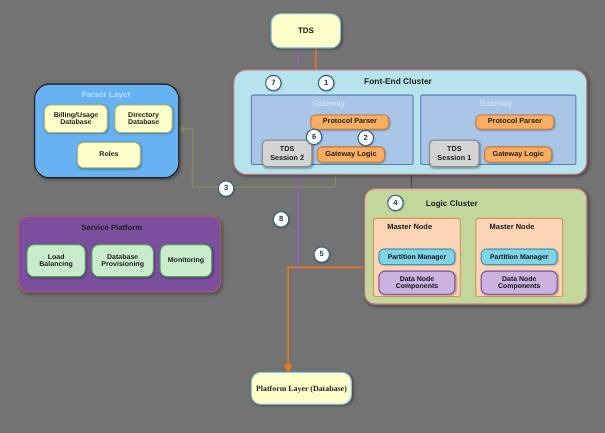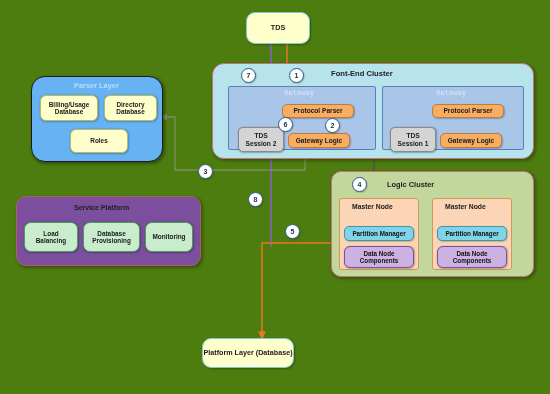--- a/index.html
+++ b/index.html
@@ -1,38 +1,38 @@
 <!DOCTYPE html>
 <html><head>
 <meta charset="utf-8">
 <style>
   html,body{margin:0;padding:0;background:#ffffff;}
   body{font-family:"Liberation Sans",sans-serif;}
-  #stage{position:relative;width:550px;height:394px;background:#4d7c0f;overflow:hidden;}
+  #stage{position:relative;width:550px;height:394px;background:#737373;overflow:hidden;}
 
   .node{position:absolute;box-sizing:border-box;display:flex;align-items:center;justify-content:center;text-align:center;line-height:1.12;}
   .lbl{display:block;}
 
   
   .yellow{
     background:#ffffcc;border:1.4px solid #7ec8d6;border-radius:9px;
     color:#1a1a1a;font-size:7.2px;font-weight:bold;
     box-shadow:1px 1px 2px rgba(0,0,0,.30);
   }
   
   .feCluster{
     background:#b7e3ec;border:1.6px solid #c0757d;border-radius:12px;
     box-shadow:1.5px 1.5px 3px rgba(0,0,0,.30);
   }
   .feTitle{position:absolute;font-size:7.6px;font-weight:bold;color:#222;}
 
   .gateway{
     background:#a9c5e8;border:1.1px solid #5b7fb5;border-radius:2px;
   }
-  .gwTitle{position:absolute;font-size:7.2px;font-weight:bold;color:#cfe0f2;font-family:Liberation Mono, monospace;}
+  .gwTitle{position:absolute;font-size:7.2px;font-weight:bold;color:#cfe0f2;}
 
   .orangeBox{
     background:#f7ad62;border:1px solid #c4793a;border-radius:5px;
     color:#1a1a1a;font-size:6.6px;font-weight:bold;
     box-shadow:.8px .8px 1.6px rgba(0,0,0,.28);
   }
   .grayBox{
     background:#d4d4d4;border:1px solid #8a8a8a;border-radius:5px;
     color:#1a1a1a;font-size:6.6px;font-weight:bold;
     box-shadow:.8px .8px 1.6px rgba(0,0,0,.28);
@@ -221,21 +221,21 @@
   <div class="node masterNode" style="left:432px;top:198px;width:80px;height:72px;"></div>
   <div class="mnTitle" style="left:445px;top:203px;">Master Node</div>
   <div class="node cyanBox" style="left:437px;top:226px;width:70px;height:15px;">
     <span class="lbl">Partition Manager</span>
   </div>
   <div class="node purpBox" style="left:437px;top:246px;width:70px;height:22px;flex-direction:column;">
     <span class="lbl">Data Node</span>
     <span class="lbl">Components</span>
   </div>
 
-  <div class="node yellow" style="left:202px;top:338px;width:92px;height:30px;">
+  <div class="node yellow" style="left:228px;top:338px;width:92px;height:30px;font-family:Liberation Serif, serif;">
     <span class="lbl">Platform Layer (Database)</span>
   </div>
 
   <div class="callout" style="left:241px;top:68px;">
     <span>7</span>
     </div>
   <div class="callout" style="left:289px;top:68px;">
     <span>1</span>
     </div>
   <div class="callout" style="left:278px;top:117px;">

